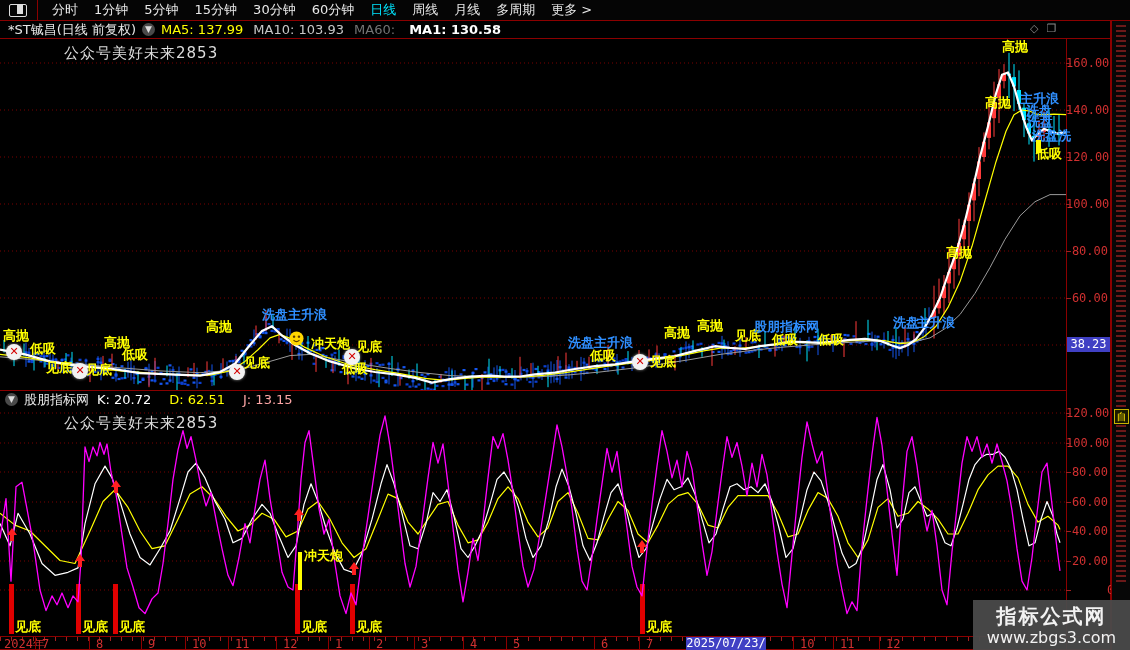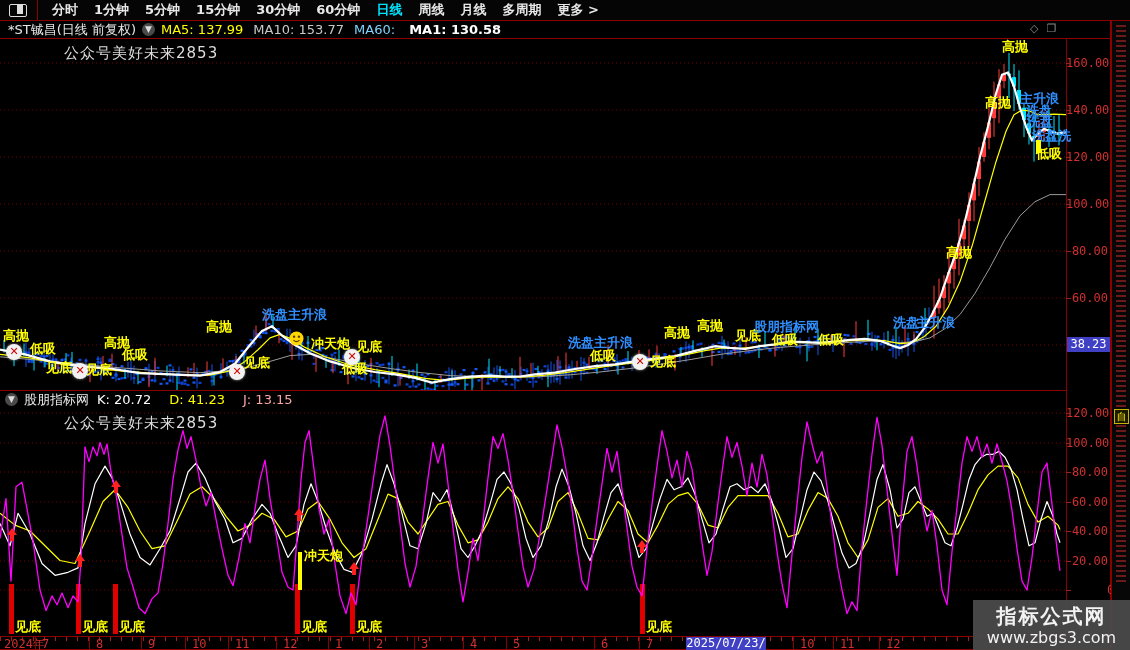--- a/index.html
+++ b/index.html
@@ -50,39 +50,39 @@
   #overlay{left:0;top:0;width:1130px;height:650px;pointer-events:none;z-index:20;}
 </style>
 </head>
 <body>
 
 <div id="root">
 
   <div id="menubar" class="abs">
     <div id="winicon"></div>
     <div id="menusep"></div>
-    <div id="menu-items" style="display: flex; font-weight: bold;">
+    <div id="menu-items" style="display: flex;">
         <span class="menu-item">分时</span>
         <span class="menu-item">1分钟</span>
         <span class="menu-item">5分钟</span>
         <span class="menu-item">15分钟</span>
         <span class="menu-item">30分钟</span>
         <span class="menu-item">60分钟</span>
         <span class="menu-item active">日线</span>
         <span class="menu-item">周线</span>
         <span class="menu-item">月线</span>
         <span class="menu-item">多周期</span>
         <span class="menu-item">更多 &gt;</span>
       </div>
   </div>
 
   <div id="infobar" class="abs">
     <span id="stock-title">*ST铖昌(日线 前复权)</span>
     <span class="chev-circle">▼</span>
-    <span id="ma-values"><span class="ma-item" style="color: rgb(255, 255, 0);">MA5: 137.99</span><span class="ma-item" style="color: rgb(200, 200, 200);">MA10: 153.77</span><span class="ma-item" style="color: #7dd3fc;">MA60: </span><span class="ma-item" style="color: rgb(255, 255, 255); font-weight: bold;">MA1: 130.58</span></span>
+    <span id="ma-values"><span class="ma-item" style="color: rgb(255, 255, 0);">MA5: 137.99</span><span class="ma-item" style="color: rgb(200, 200, 200);">MA10: 103.93</span><span class="ma-item" style="color: #737373;">MA60: </span><span class="ma-item" style="color: rgb(255, 255, 255); font-weight: bold;">MA1: 130.58</span></span>
   </div>
   <div id="tr-icons" class="abs"><span>◇</span><span>❐</span></div>
 
   <div class="abs redline" style="left:0;top:38px;width:1110px;height:1px;"></div>
   <div class="abs redline" style="left:0;top:390px;width:1066px;height:1px;"></div>
   <div class="abs redline" style="left:0;top:636px;width:1110px;height:1px;"></div>
   <div class="abs redline" style="left:0;top:649px;width:1110px;height:1px;"></div>
   <div class="abs redline" style="left:1066px;top:38px;width:1px;height:612px;"></div>
   <div class="abs redline" style="left:1110px;top:21px;width:1px;height:629px;"></div>
 
@@ -805,21 +805,21 @@
       <path d="M 299 508 l -5 7 h 3 v 6 h 4 v -6 h 3 z" fill="#ff2020"></path>
       <path d="M 354 562 l -5 7 h 3 v 6 h 4 v -6 h 3 z" fill="#ff2020"></path>
       <path d="M 642 540 l -5 7 h 3 v 6 h 4 v -6 h 3 z" fill="#ff2020"></path>
     </svg>
 
   <div class="pane-watermark abs" style="left:64px;top:44px;">公众号美好未来2853</div>
 
   <div id="sub-header">
     <span class="chev-circle" style="margin-left:5px;">▼</span>
     <span style="color:#e8e8e8;">股朋指标网</span>
-    <span id="kdj-values"><span class="ma-item" style="margin-left: 8px; color: rgb(255, 255, 255);">K: 20.72</span><span class="ma-item" style="margin-left: 8px; color: rgb(255, 255, 0);">D: 41.23</span><span class="ma-item" style="margin-left: 8px; color: #fca5a5;">J: 13.15</span></span>
+    <span id="kdj-values"><span class="ma-item" style="margin-left: 8px; color: rgb(255, 255, 255);">K: 20.72</span><span class="ma-item" style="margin-left: 8px; color: rgb(255, 255, 0);">D: 62.51</span><span class="ma-item" style="margin-left: 8px; color: #fca5a5;">J: 13.15</span></span>
   </div>
   <div class="pane-watermark abs" style="left:64px;top:414px;">公众号美好未来2853</div>
 
   <div id="yaxis">
       <div class="axlbl" style="left: 1066px; top: 57px;">160.00</div>
       <div class="axtick" style="left: 1066px; top: 63px;"></div>
       <div class="axlbl" style="left: 1066px; top: 104px;">140.00</div>
       <div class="axtick" style="left: 1066px; top: 110px;"></div>
       <div class="axlbl" style="left: 1066px; top: 151px;">120.00</div>
       <div class="axtick" style="left: 1066px; top: 157px;"></div>

